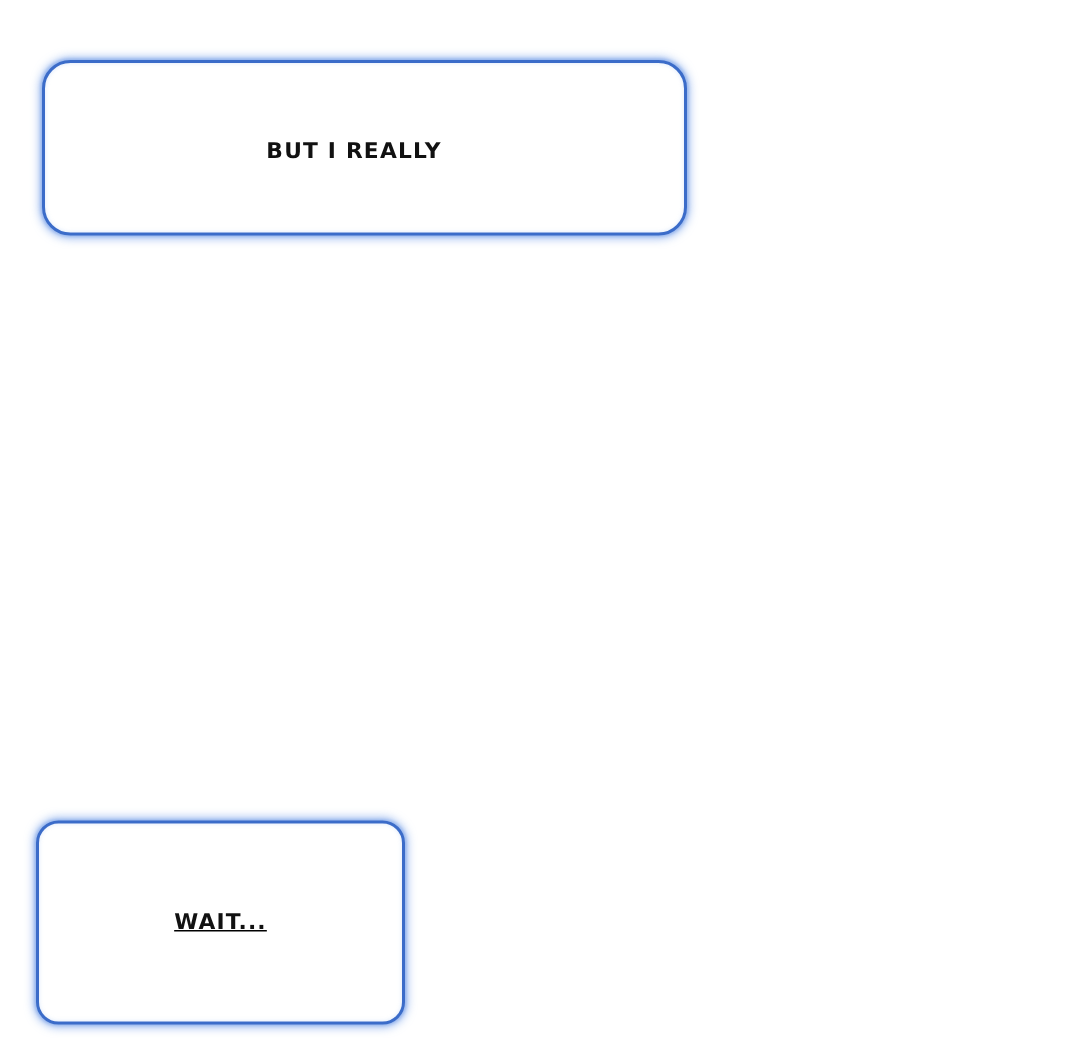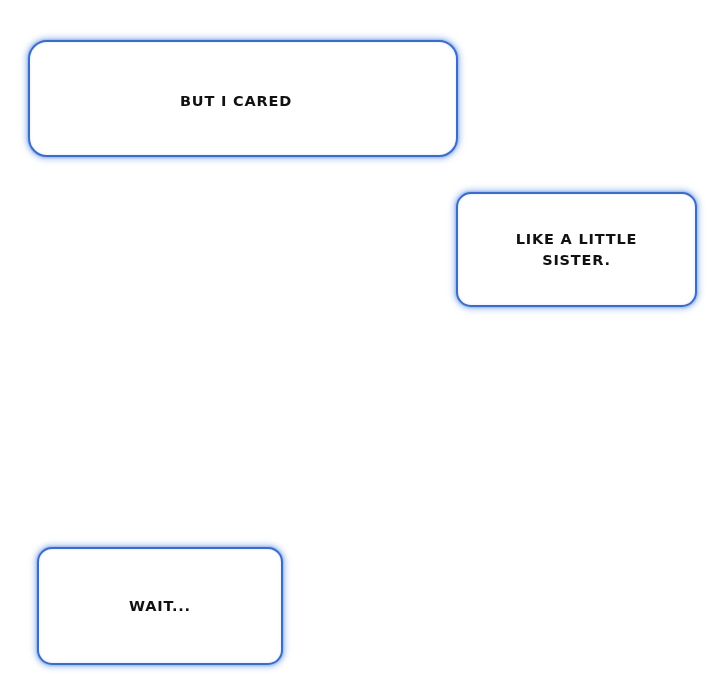--- a/index.html
+++ b/index.html
@@ -52,44 +52,39 @@
   }
   .bubble-1 .bubble-text { margin-top: 5px; margin-left: -14px; }
   .bubble-2 {
     left: 456px;
     top: 192px;
     width: 241px;
     height: 115px;
     border-radius: 15px;
   }
   .bubble-3 {
-    left: 37px;
+    left: 24px;
     top: 547px;
     width: 246px;
-    height: 118px;
+    height: 136px;
     border-radius: 15px;
+    text-decoration: underline;
   }
 </style>
 </head>
 <body>
 
 <div class="comic-page">
 
   <div class="bubble bubble-1">
     <div class="bubble-text">
-      <span>BUT I CARED</span><br>
+      <span>BUT I REALLY</span><br>
     </div>
   </div>
 
-  <div class="bubble bubble-2">
-    <div class="bubble-text">
-      <span>LIKE A LITTLE</span><br>
-      <span>SISTER.</span>
-    </div>
-  </div>
 
   <div class="bubble bubble-3">
     <div class="bubble-text">
       <span>WAIT...</span>
     </div>
   </div>
 
 </div>
 
 </body></html>

